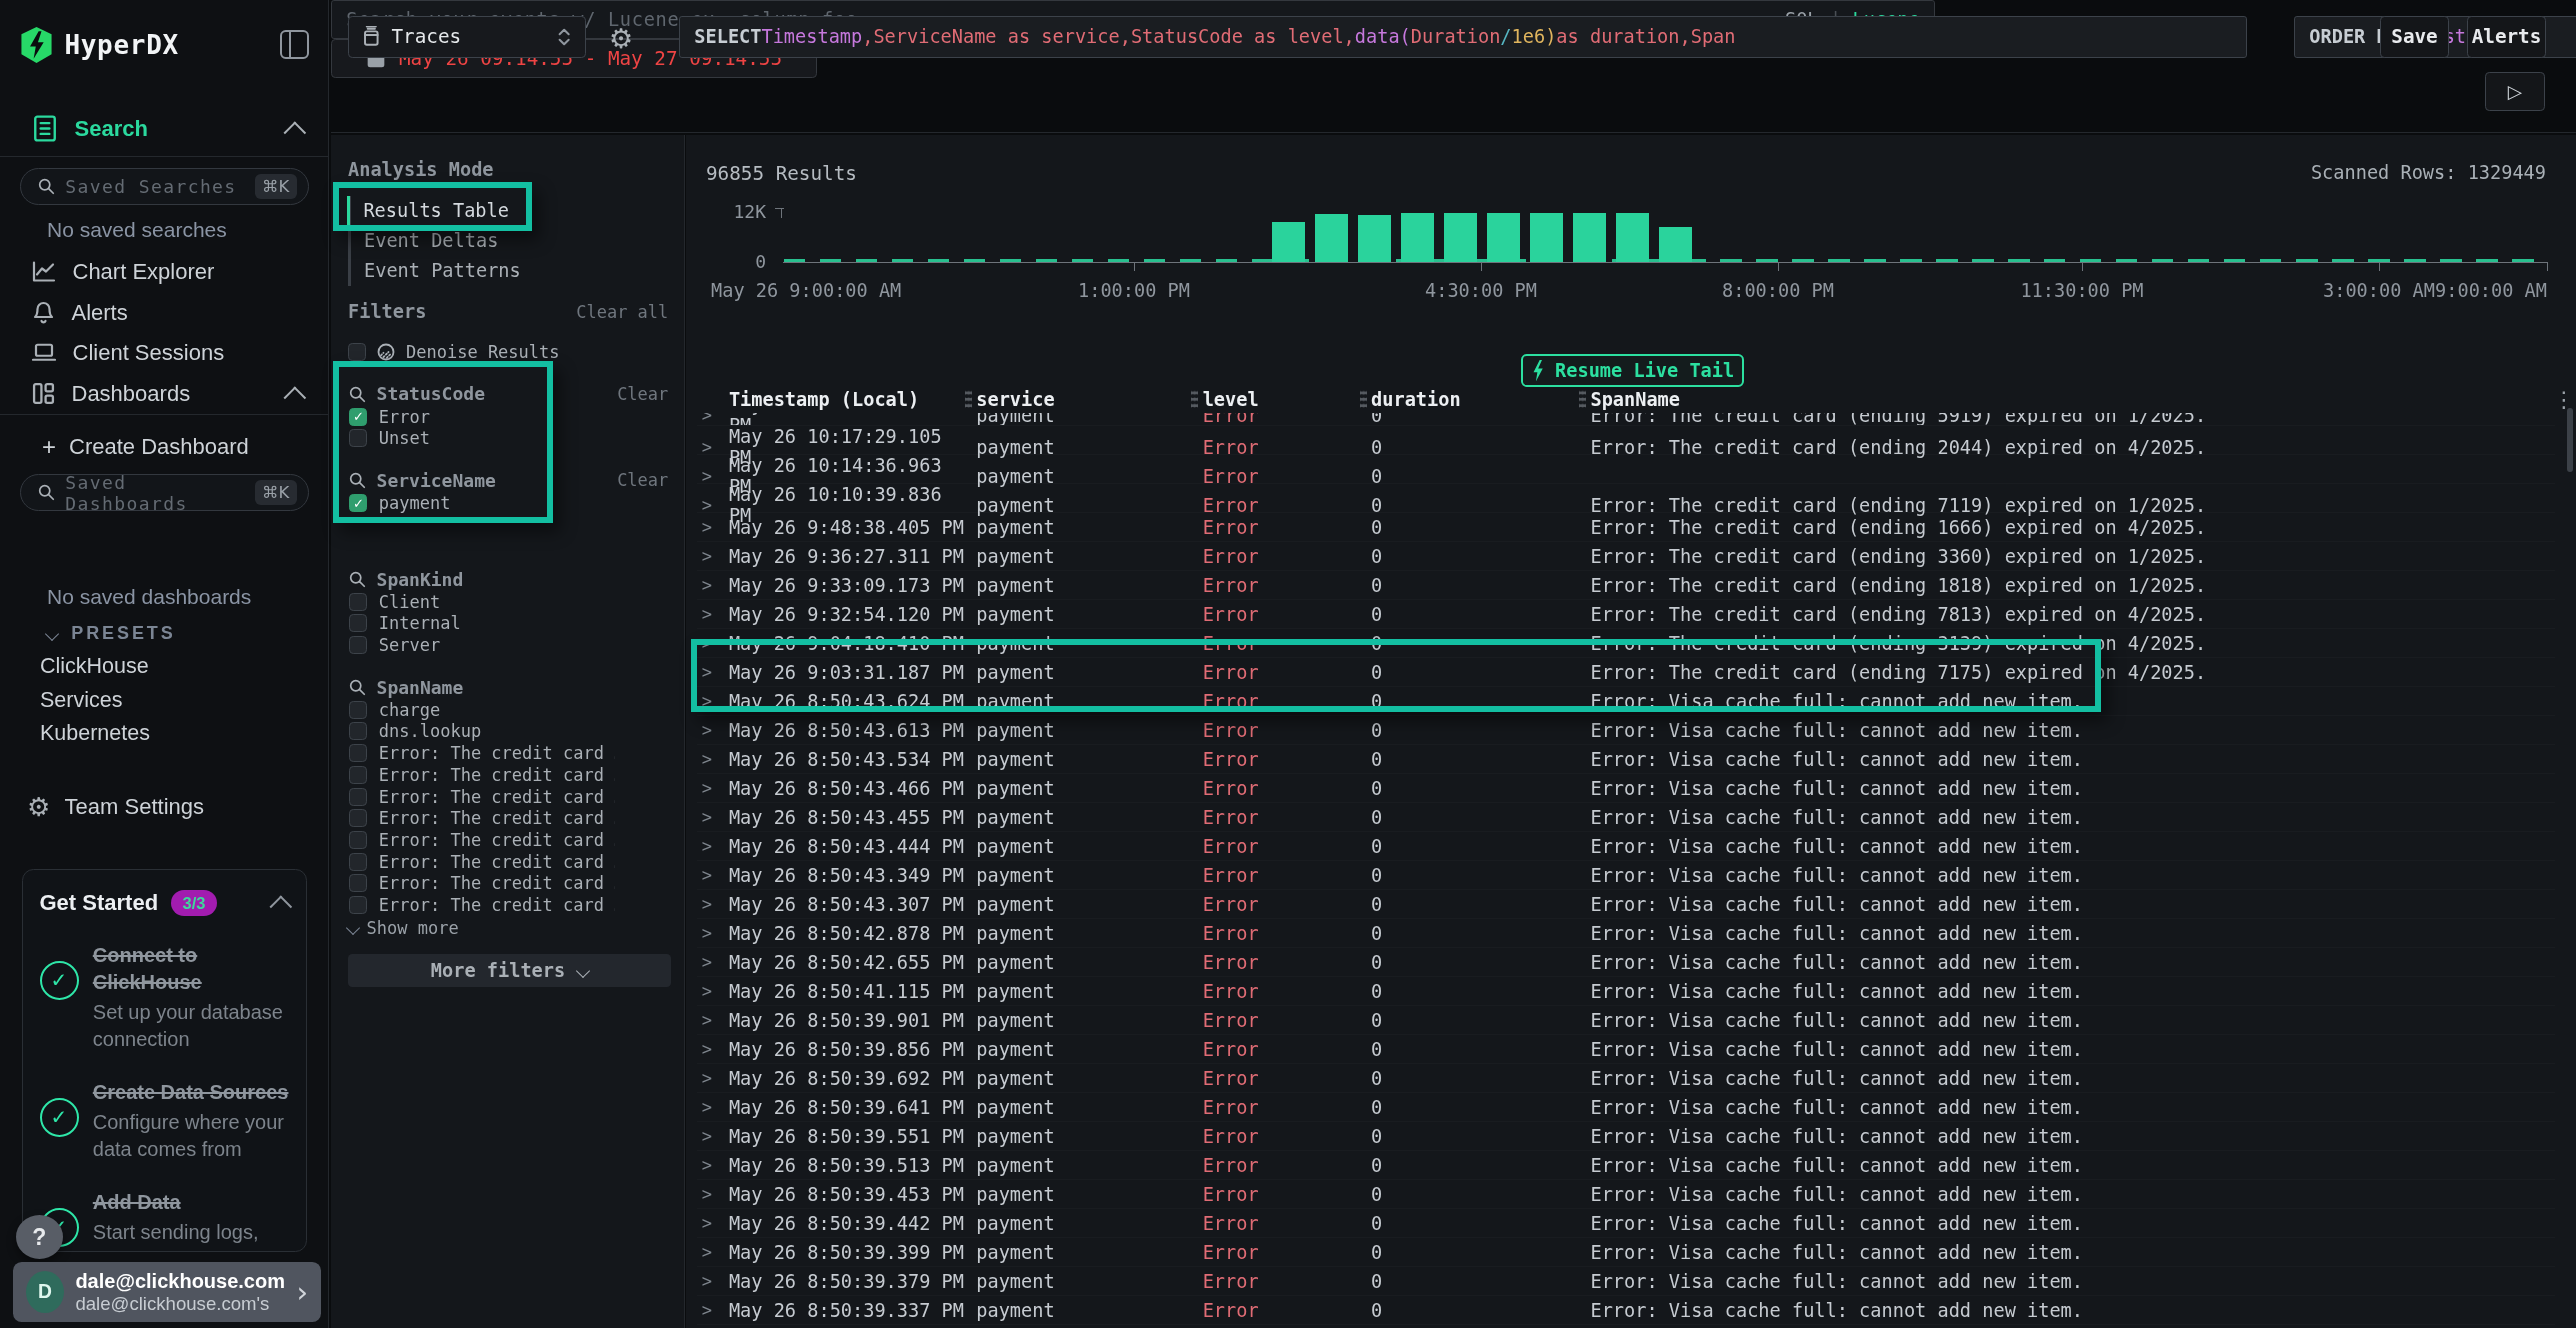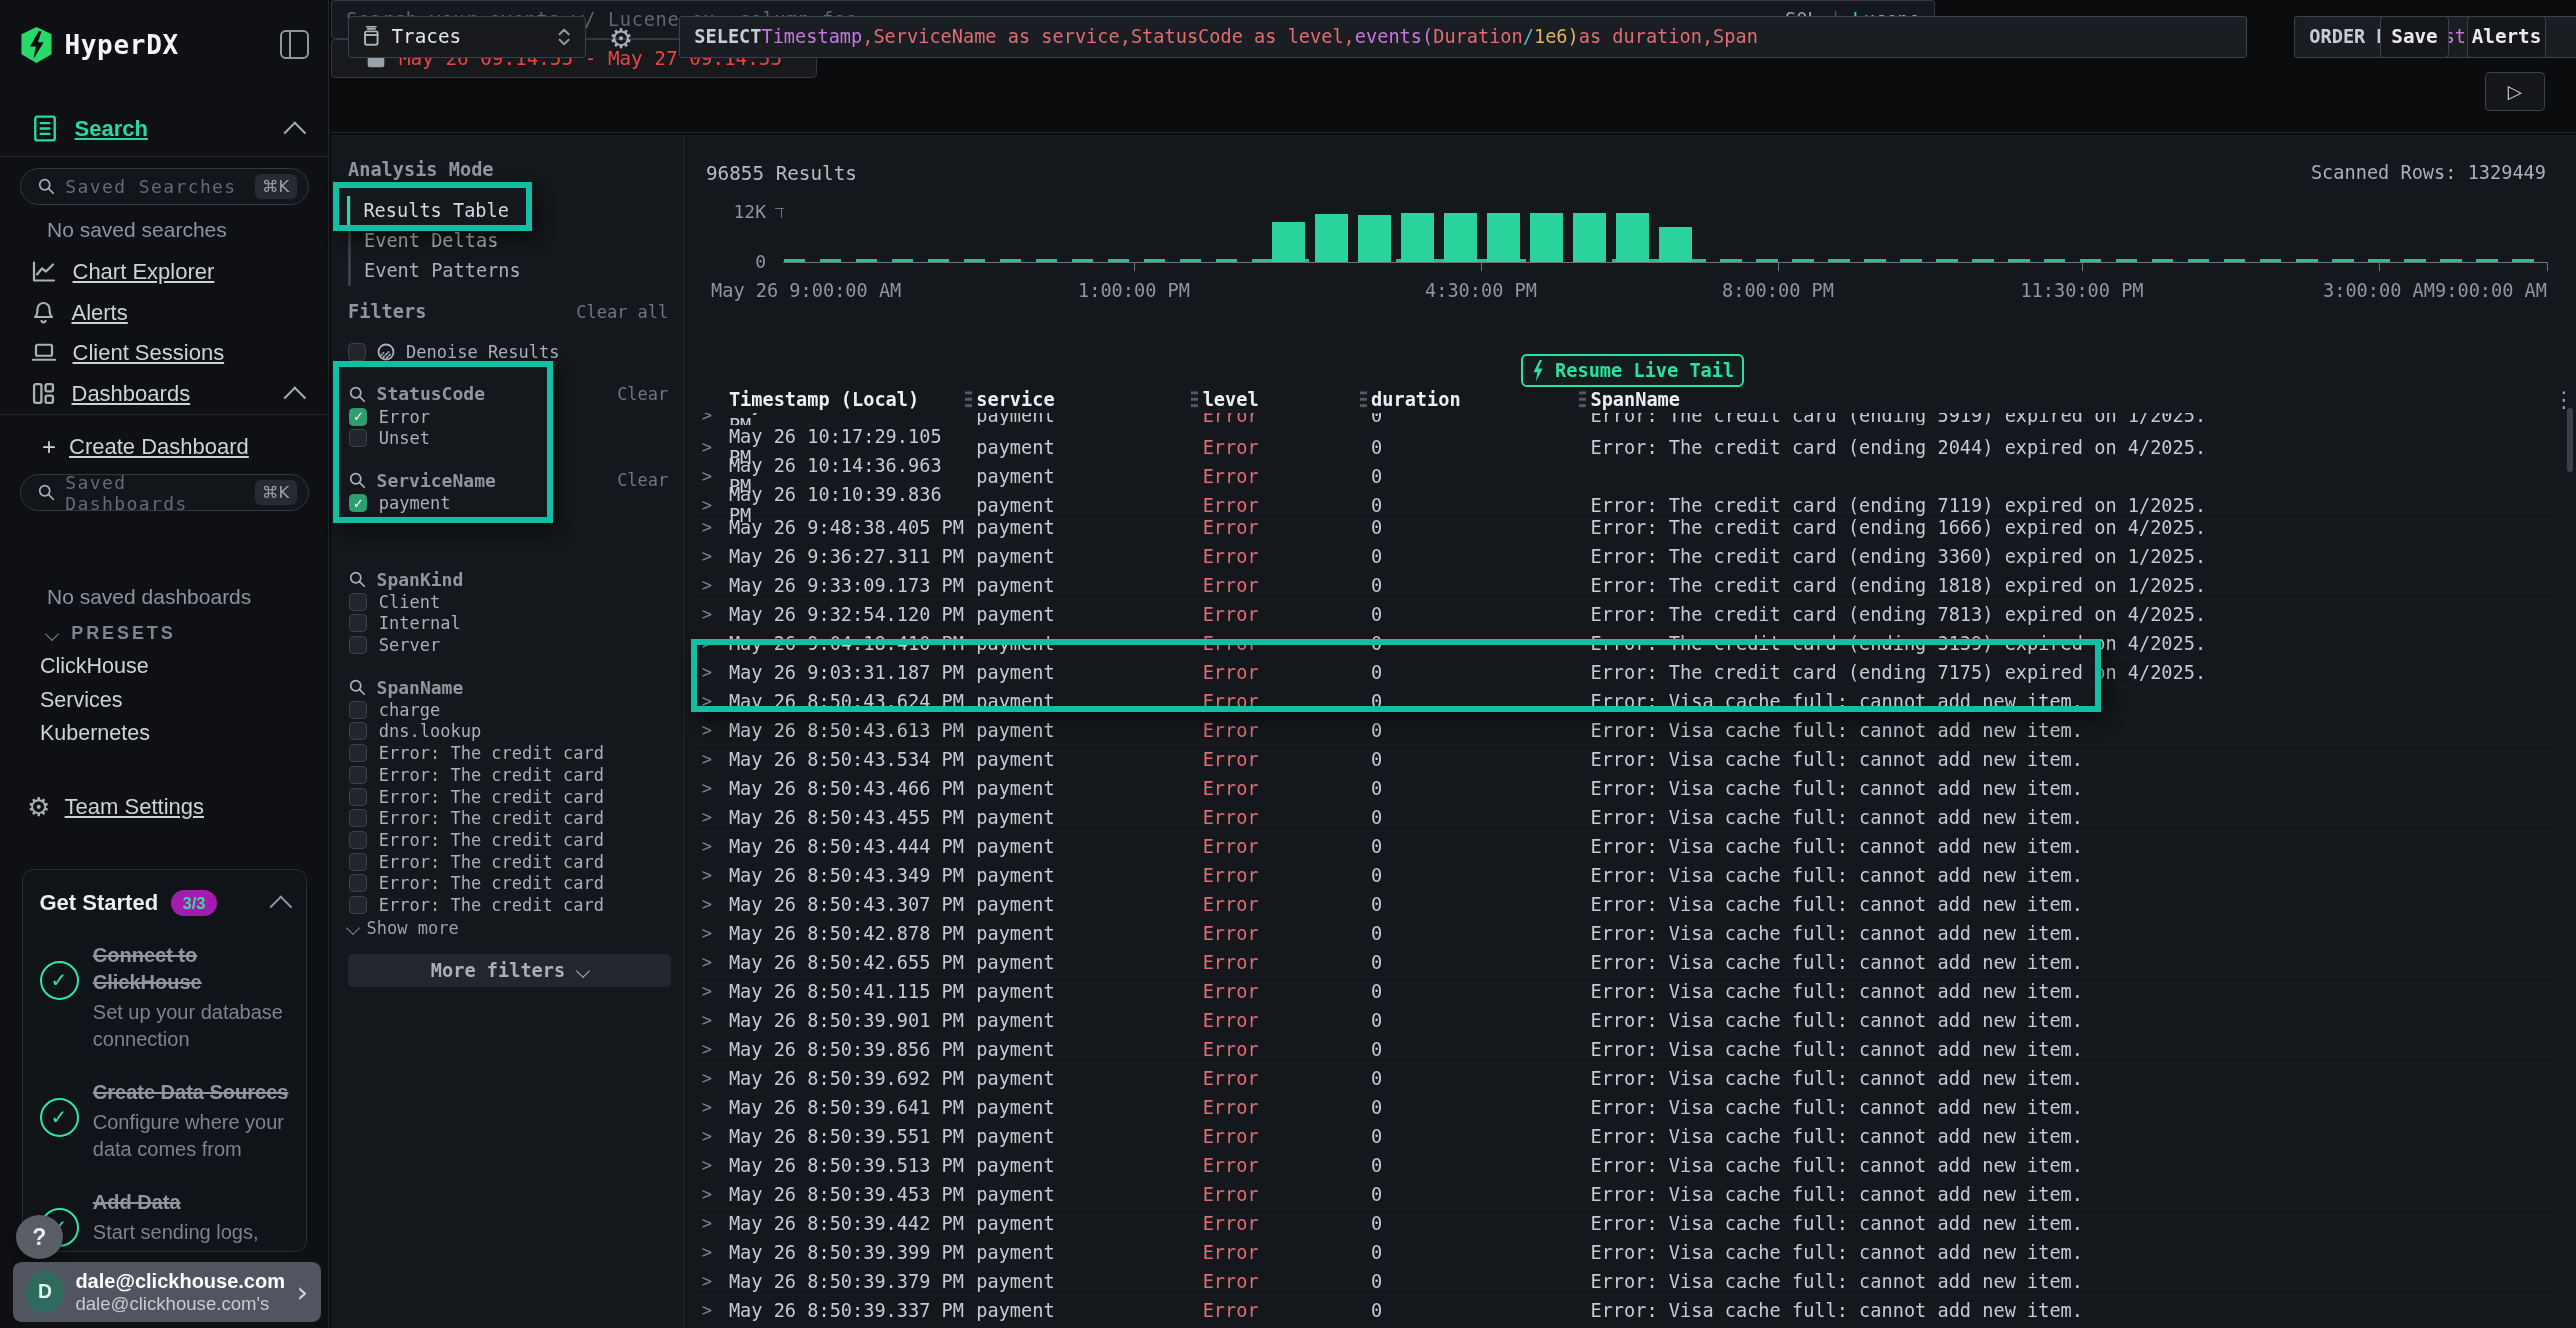--- a/index.html
+++ b/index.html
@@ -23,21 +23,21 @@
   body{position:relative;overflow:hidden;background:var(--bg-page);font-family:var(--mono);-webkit-font-smoothing:antialiased;}
 
   
   .sidebar{position:absolute;left:0;top:0;width:329px;height:1328px;background:var(--bg-side);border-right:1.4px solid var(--border-soft);}
   .brand-row{position:absolute;left:20px;top:26px;width:289px;height:37px;display:flex;align-items:center;}
   .brand-logo{width:33px;height:36px;margin-right:11.4px;}
   .brand-name{font-family:var(--mono);font-weight:bold;font-size:26px;color:#f2f4f6;letter-spacing:0.7px;}
   .collapse-btn{margin-left:auto;width:29px;height:29px;border:2.1px solid #8f969e;border-radius:5.7px;position:relative;}
   .collapse-btn:after{content:"";position:absolute;left:7.2px;top:0;bottom:0;width:2.1px;background:#8f969e;}
   .nav-row{position:absolute;left:0;width:329px;height:39px;display:flex;align-items:center;padding:0 26px 0 31.5px;gap:17px;}
-  .nav-label{font-family:var(--sans);font-size:22px;color:#ced3d8;text-decoration:underline;}
+  .nav-label{font-family:var(--sans);font-size:22px;color:#ced3d8;}
   .nav-row.active .nav-label{color:var(--accent);font-weight:bold;}
   .chev{width:15.7px;height:15.7px;border-right:2.1px solid #aab0b6;border-bottom:2.1px solid #aab0b6;display:inline-block;}
   .chev.up{transform:rotate(-135deg) translate(-2.9px,-2.9px);}
   .chev.down{transform:rotate(45deg);}
   .chev.small{width:10px;height:10px;border-width:1.8px;border-color:#7b8594;}
   .side-divider{position:absolute;left:0;width:328px;height:1.4px;background:var(--border-soft);}
   .pill-input{position:absolute;left:20px;width:289px;height:37px;border:1.4px solid #33383f;border-radius:18.6px;background:#121519;display:flex;align-items:center;padding:0 11.4px 0 15.7px;gap:10px;}
   .pill-input .ph{font-family:var(--mono);font-size:18px;color:#646b73;letter-spacing:1.4px;flex:1;}
   .kbd{font-family:var(--glyph);font-size:16.5px;color:#9aa1a8;background:#272b31;border-radius:5.7px;padding:2.9px 7.2px;}
   .muted-line{position:absolute;left:47px;font-family:var(--sans);font-size:21px;color:#8a94a4;}
@@ -293,21 +293,21 @@
   <span class="gear-glyph" style="position:absolute;left:278px;top:23px;font-size:27px;">⚙</span>
 
   <div class="tb-box query-box" id="query-tokens">
       <span class="tok-kw">SELECT </span>
       <span class="tok-purple">Timestamp</span>
       <span class="tok-red">, </span>
       <span class="tok-red">ServiceName as service</span>
       <span class="tok-red">, </span>
       <span class="tok-red">StatusCode as level</span>
       <span class="tok-red">, </span>
-      <span class="tok-purple">events</span>
+      <span class="tok-purple">data</span>
       <span class="tok-purple">(</span>
       <span class="tok-red">Duration </span>
       <span class="tok-cyan">/ </span>
       <span class="tok-num">1e6</span>
       <span class="tok-num">)</span>
       <span class="tok-red"> as duration</span>
       <span class="tok-red">, </span>
       <span class="tok-red">Span</span>
     </div>
   <div class="tb-box orderby-box" id="orderby-tokens">

